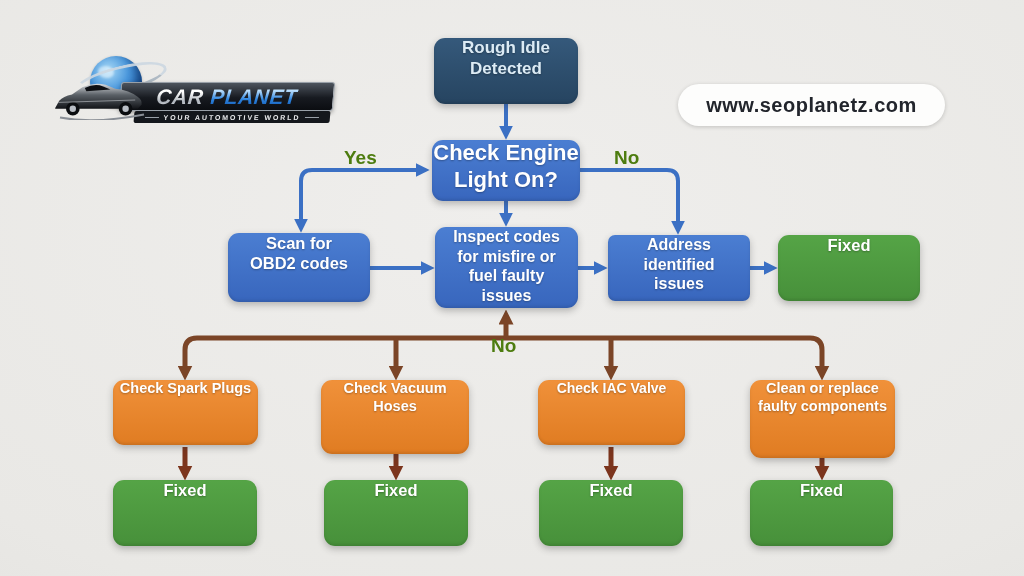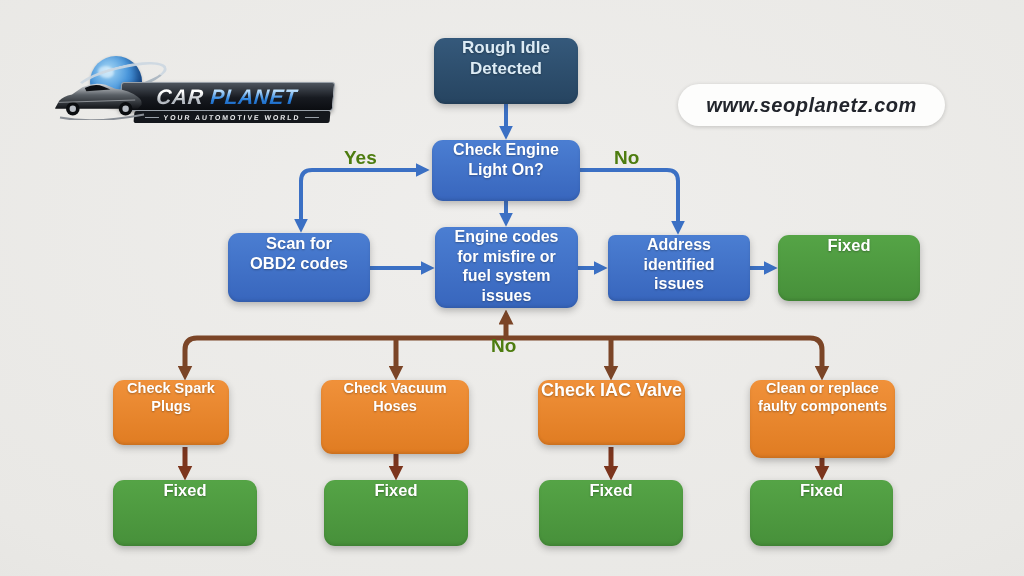--- a/index.html
+++ b/index.html
@@ -25,45 +25,45 @@
     font-weight:bold;color:#fff;border-radius:11px;line-height:1.22;
     box-shadow:0 3px 7px rgba(50,50,50,.30), inset 0 -2px 3px rgba(0,0,0,.10);
     text-shadow:0 1px 2px rgba(0,0,0,.30);
   }
   .navy{background:linear-gradient(#35597b,#264460);color:#dcebf5;}
   .blue{background:linear-gradient(#4b7ed2,#3866bd);}
   .orange{background:linear-gradient(#f0913a,#e07c22);}
   .green{background:linear-gradient(#55a446,#47903a);}
 
   .n-rough{left:434px;top:38px;width:144px;height:66px;font-size:17px;}
-  .n-cel{left:432px;top:140px;width:148px;height:61px;font-size:16px;}
+  .n-cel{left:432px;top:140px;width:148px;height:61px;font-size:22px;}
   .n-scan{left:228px;top:233px;width:142px;height:69px;font-size:16.5px;}
   .n-scan span{display:inline-block;max-width:100px;}
   .n-inspect{left:435px;top:227px;width:143px;height:81px;font-size:16px;padding:0 7px;}
   .n-address{left:608px;top:235px;width:142px;height:66px;font-size:16px;padding:0 18px;border-radius:7px;}
   .n-fixed-top{left:778px;top:235px;width:142px;height:66px;font-size:16.5px;}
-  .n-spark{left:113px;top:380px;width:116px;height:65px;font-size:14.5px;}
+  .n-spark{left:113px;top:380px;width:145px;height:65px;font-size:14.5px;}
   .n-vacuum{left:321px;top:380px;width:148px;height:74px;font-size:14.5px;padding:0 3px;}
-  .n-iac{left:538px;top:380px;width:147px;height:65px;font-size:18px;}
+  .n-iac{left:538px;top:380px;width:147px;height:65px;font-size:14px;}
   .n-clean{left:750px;top:380px;width:145px;height:78px;font-size:14.5px;padding:0 8px;}
   .n-fixed1{left:113px;top:480px;width:144px;height:66px;font-size:16.5px;}
   .n-fixed2{left:324px;top:480px;width:144px;height:66px;font-size:16.5px;}
   .n-fixed3{left:539px;top:480px;width:144px;height:66px;font-size:16.5px;}
   .n-fixed4{left:750px;top:480px;width:143px;height:66px;font-size:16.5px;}
 
   .branch-label{position:absolute;font-weight:bold;color:#4d7c0f;font-size:19px;}
   .lbl-yes{left:344px;top:147px;}
   .lbl-no-right{left:614px;top:147px;}
   .lbl-no-bottom{left:491px;top:335px;}
 
   .site-pill{
     position:absolute;left:678px;top:84px;width:267px;height:42px;border-radius:22px;
     background:#fdfdfc;box-shadow:0 1px 4px rgba(0,0,0,.18);
     display:flex;align-items:center;justify-content:center;
-    font-weight:bold;font-size:20px;color:#22252c;letter-spacing:.5px;font-style:italic;
+    font-weight:bold;font-size:20px;color:#22252c;letter-spacing:.5px;
   }
 
   
   .logo{position:absolute;left:52px;top:50px;width:248px;height:78px;}
   .logo-globe{
     position:absolute;left:38px;top:6px;width:52px;height:52px;border-radius:50%;
     background:radial-gradient(circle at 35% 28%, #a8d9f6 0%, #4a97dc 40%, #1c5dab 78%, #123f78 100%);
     box-shadow:inset -5px -6px 9px rgba(8,35,80,.55), 0 1px 3px rgba(0,0,0,.25);
   }
   .logo-globe::after{
@@ -132,21 +132,21 @@
   <div class="node navy n-rough">
       <span>Rough Idle Detected</span>
     </div>
   <div class="node blue n-cel">
       <span>Check Engine Light On?</span>
     </div>
   <div class="node blue n-scan">
       <span>Scan for OBD2 codes</span>
     </div>
   <div class="node blue n-inspect">
-      <span>Engine codes for misfire or fuel system issues</span>
+      <span>Inspect codes for misfire or fuel faulty issues</span>
     </div>
   <div class="node blue n-address">
       <span>Address identified issues</span>
     </div>
   <div class="node green n-fixed-top">
       <span>Fixed</span>
     </div>
 
   <div class="node orange n-spark">
       <span>Check Spark Plugs</span>

